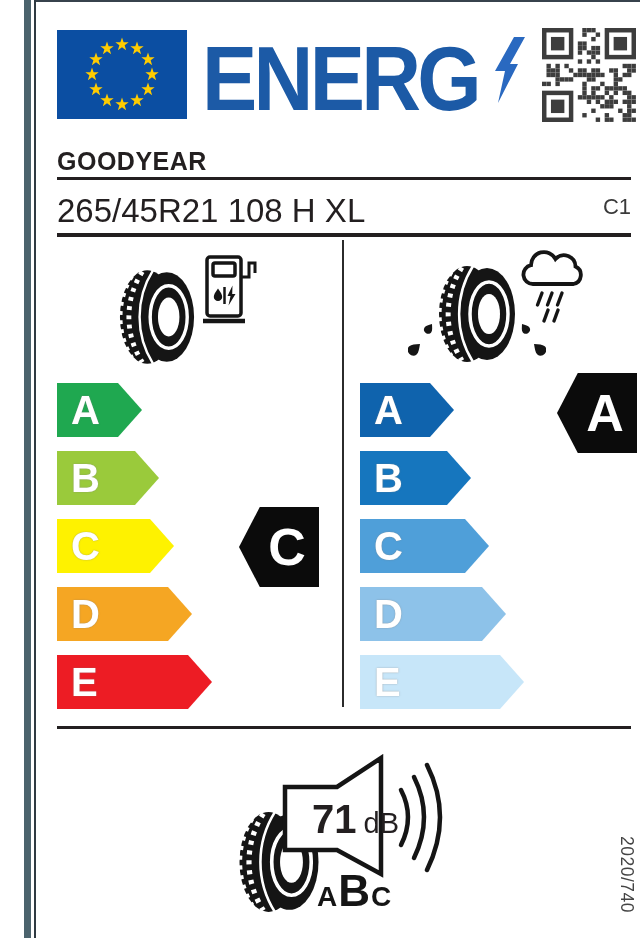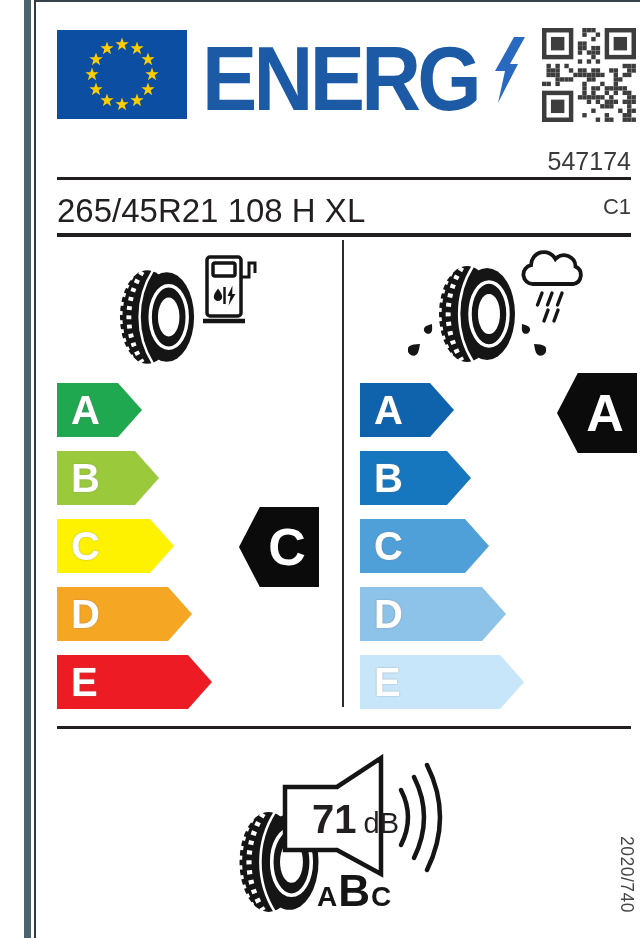--- a/index.html
+++ b/index.html
@@ -249,21 +249,21 @@
         <rect x="8.95" y="8.95" width="13.43" height="13.43"></rect>
         <rect x="62.67" y="0.00" width="31.33" height="31.33"></rect>
         <rect fill="#fff" x="67.14" y="4.48" width="22.38" height="22.38"></rect>
         <rect x="71.62" y="8.95" width="13.43" height="13.43"></rect>
         <rect x="0.00" y="62.67" width="31.33" height="31.33"></rect>
         <rect fill="#fff" x="4.48" y="67.14" width="22.38" height="22.38"></rect>
         <rect x="8.95" y="71.62" width="13.43" height="13.43"></rect>
       </g>
     </svg>
 
-  <div class="article">547174</div>
+  <div class="brand">GOODYEAR</div>
   <div class="rule1"></div>
   <div class="size">265/45R21 108 H XL</div>
   <div class="tclass">C1</div>
   <div class="rule2"></div>
   <div class="vdivider"></div>
   <div class="rule3"></div>
 
   <svg class="tire-fuel" viewBox="0 0 80 100">
     <use href="#tiresym"></use>
   </svg>

